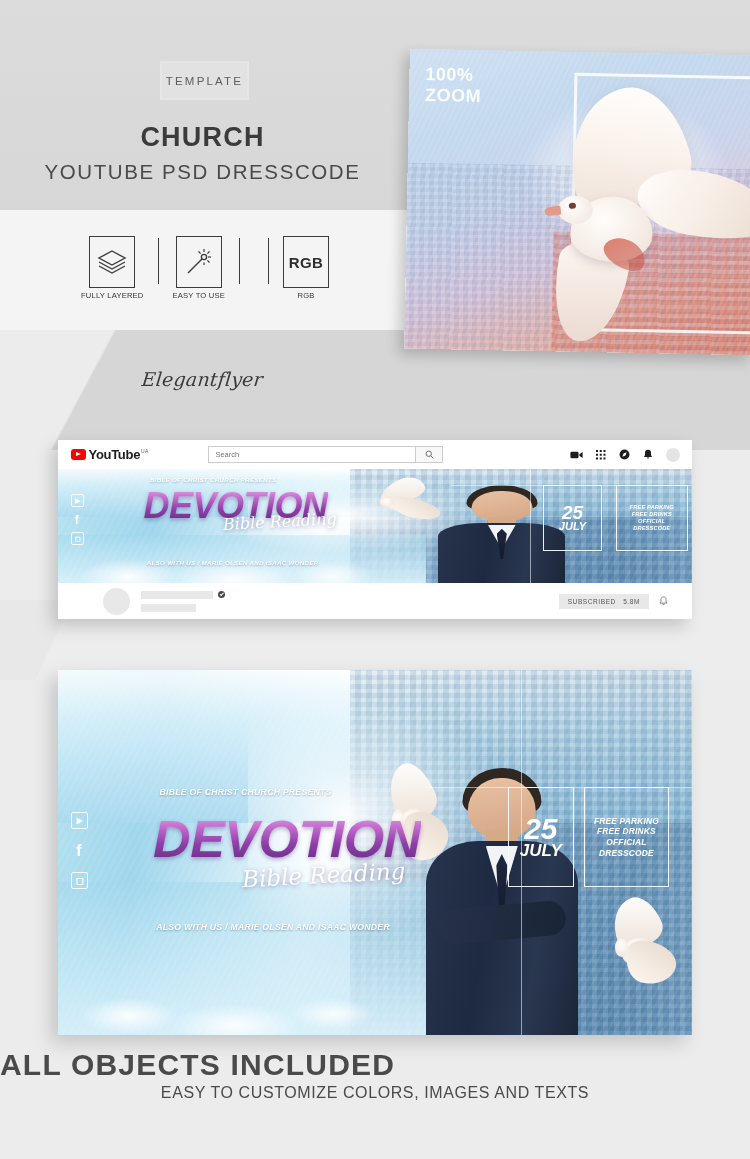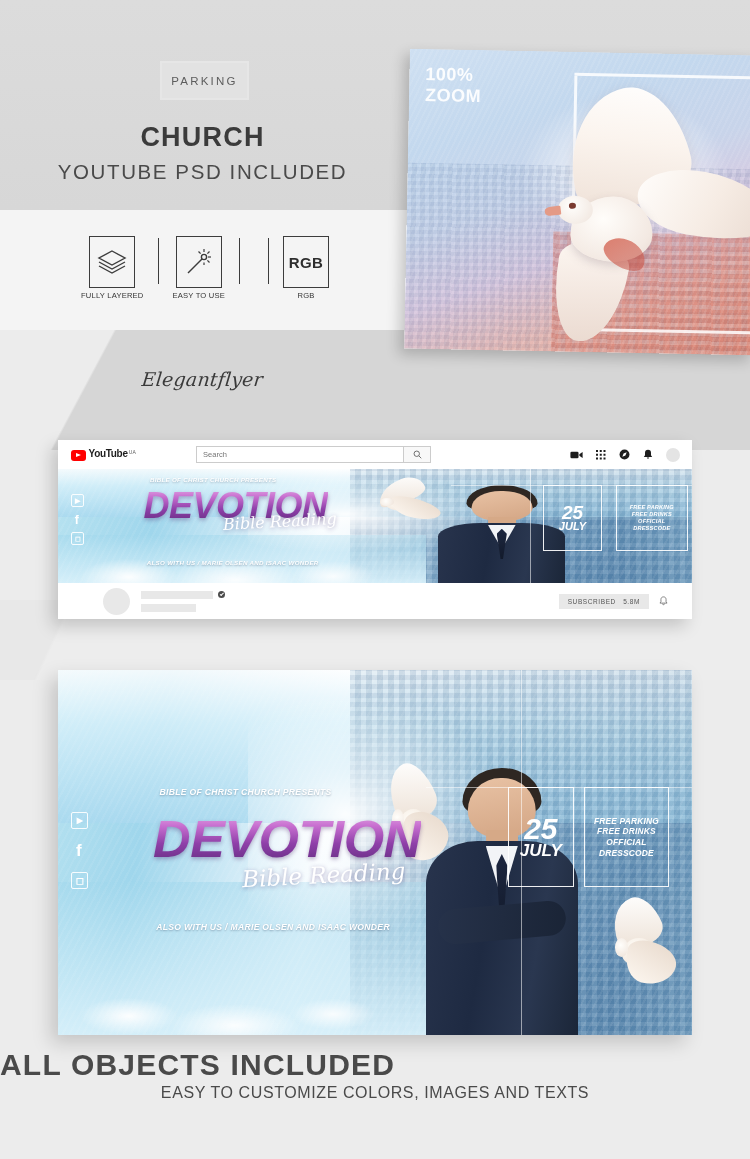--- a/index.html
+++ b/index.html
@@ -115,21 +115,21 @@
   
   .yt-mock{position:absolute;left:58px;top:440px;width:634px;height:179px;
     background:#fff;box-shadow:-6px 7px 16px rgba(0,0,0,.18);overflow:hidden;}
   .yt-bar{position:relative;height:29px;background:#fff;display:flex;align-items:center;
     border-bottom:0;}
   .yt-logo{display:flex;align-items:flex-start;margin-left:13px;}
   .yt-play{width:15px;height:11px;background:#ff0000;border-radius:3px;
     position:relative;margin-top:2px;}
   .yt-play:after{content:"";position:absolute;left:5.4px;top:3px;
     border-left:5px solid #fff;border-top:2.6px solid transparent;border-bottom:2.6px solid transparent;}
-  .yt-word{font-size:10px;font-weight:bold;color:#1d1d1d;margin-left:2.5px;letter-spacing:-.3px;}
+  .yt-word{font-size:13px;font-weight:bold;color:#1d1d1d;margin-left:2.5px;letter-spacing:-.3px;}
   .yt-cc{font-size:5px;color:#606060;margin-left:1px;margin-top:1px;letter-spacing:.2px;}
   .yt-search{margin-left:60px;width:206px;height:15px;border:1px solid #ccc;
     background:#fff;display:flex;align-items:center;}
   .yt-search input{border:none;outline:none;width:100%;font-size:7.5px;color:#8a8a8a;
     padding-left:6px;background:transparent;font-family:"Liberation Sans",sans-serif;}
   .yt-searchbtn{width:26px;height:15px;border:1px solid #ccc;border-left:none;
     background:#f8f8f8;display:flex;align-items:center;justify-content:center;}
   .yt-icons{margin-left:auto;margin-right:12px;display:flex;align-items:center;gap:13px;}
   .yt-icons svg{display:block;}
   .yt-avatar{width:14px;height:14px;border-radius:50%;background:#e4e4e4;}
@@ -249,23 +249,23 @@
 
 <div class="page">
 
   <div class="bg-top"></div>
   <div class="bg-features"></div>
   <div class="bg-mid"></div>
   <div class="bg-lower"></div>
   <div class="wedge"></div>
   <div class="wedge2"></div>
 
-  <div class="premium-badge">PARKING</div>
+  <div class="premium-badge">TEMPLATE</div>
   <div class="title-church">CHURCH</div>
-  <div class="title-sub">YOUTUBE PSD INCLUDED</div>
+  <div class="title-sub">YOUTUBE PSD DRESSCODE</div>
 
   <div class="features">
     <div class="feat">
       <div class="box">
         <svg width="30" height="28" viewBox="0 0 30 28">
           <polygon points="15,3 28,10 15,17 2,10" fill="none" stroke="#3c3c3c" stroke-width="1.4"></polygon>
           <polyline points="2,14 15,21 28,14" fill="none" stroke="#3c3c3c" stroke-width="1.4"></polyline>
           <polyline points="2,18 15,25 28,18" fill="none" stroke="#3c3c3c" stroke-width="1.4"></polyline>
         </svg>
       </div>

